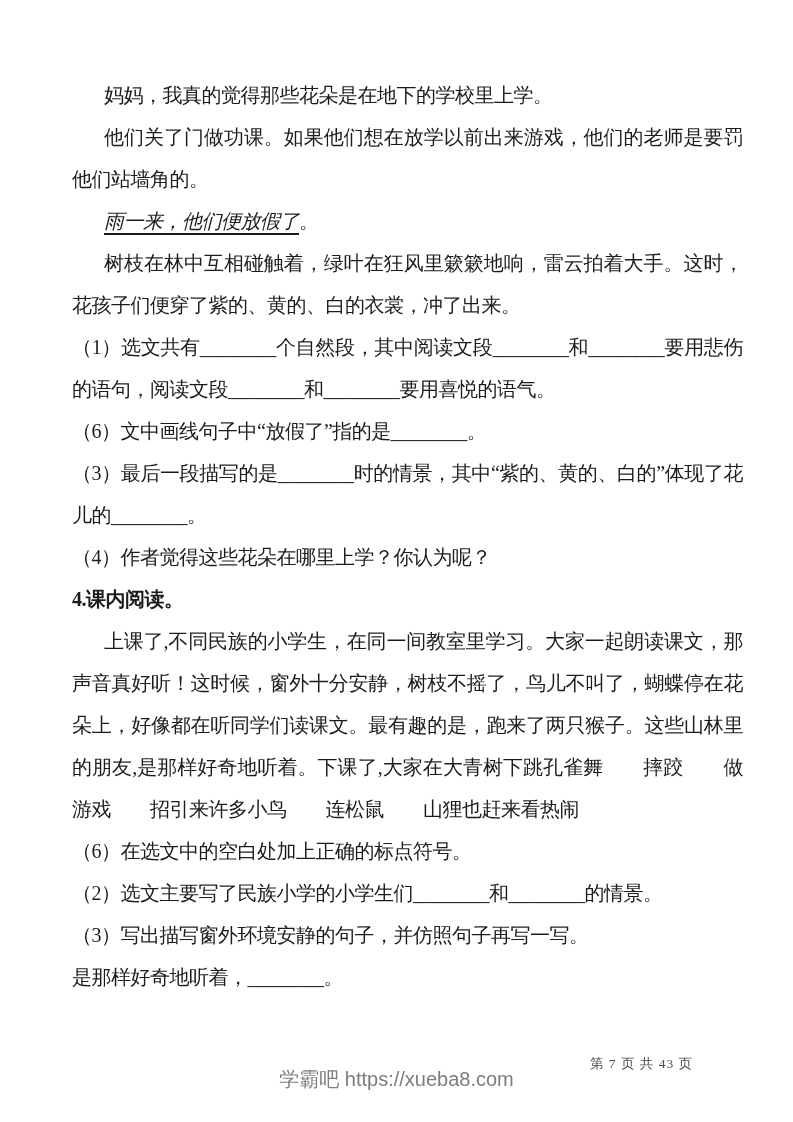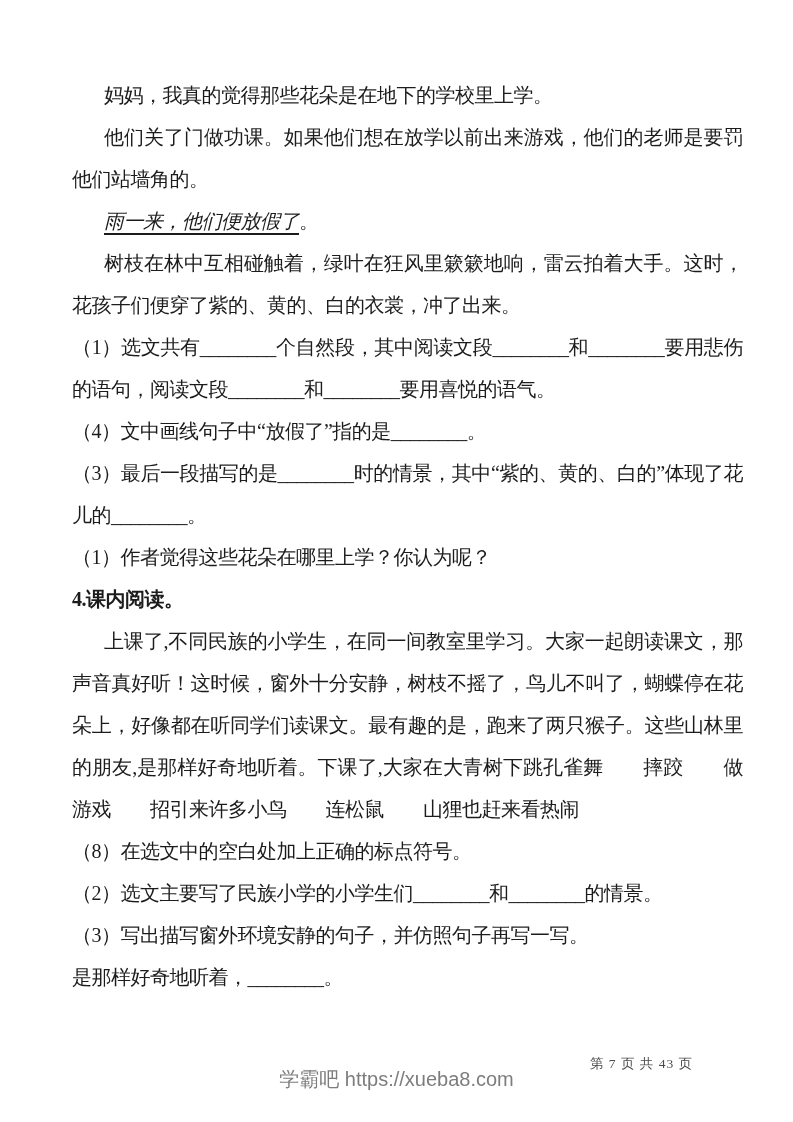--- a/index.html
+++ b/index.html
@@ -62,31 +62,31 @@
     <p class="indent">妈妈，我真的觉得那些花朵是在地下的学校里上学。</p>
 
     <p class="indent">他们关了门做功课。如果他们想在放学以前出来游戏，他们的老师是要罚他们站墙角的。</p>
 
     <p class="indent"><span class="u">雨一来，他们便放假了</span><span>。</span></p>
 
     <p class="indent">树枝在林中互相碰触着，绿叶在狂风里簌簌地响，雷云拍着大手。这时，花孩子们便穿了紫的、黄的、白的衣裳，冲了出来。</p>
 
     <p class="question">（1）选文共有________个自然段，其中阅读文段________和________要用悲伤的语句，阅读文段________和________要用喜悦的语气。</p>
 
-    <p class="question">（4）文中画线句子中“放假了”指的是________。</p>
+    <p class="question">（6）文中画线句子中“放假了”指的是________。</p>
 
     <p class="question">（3）最后一段描写的是________时的情景，其中“紫的、黄的、白的”体现了花儿的________。</p>
 
-    <p class="question">（1）作者觉得这些花朵在哪里上学？你认为呢？</p>
+    <p class="question">（4）作者觉得这些花朵在哪里上学？你认为呢？</p>
 
     <p class="heading">4.课内阅读。</p>
 
     <p class="indent">上课了,不同民族的小学生，在同一间教室里学习。大家一起朗读课文，那声音真好听！这时候，窗外十分安静，树枝不摇了，鸟儿不叫了，蝴蝶停在花朵上，好像都在听同学们读课文。最有趣的是，跑来了两只猴子。这些山林里的朋友,是那样好奇地听着。下课了,大家在大青树下跳孔雀舞　　摔跤　　做游戏　　招引来许多小鸟　　连松鼠　　山狸也赶来看热闹</p>
 
-    <p class="question">（8）在选文中的空白处加上正确的标点符号。</p>
+    <p class="question">（6）在选文中的空白处加上正确的标点符号。</p>
 
     <p class="question">（2）选文主要写了民族小学的小学生们________和________的情景。</p>
 
     <p class="question">（3）写出描写窗外环境安静的句子，并仿照句子再写一写。</p>
 
     <p class="fill-line">是那样好奇地听着，________。</p>
 
   </div>
 
   <div class="footer-site">学霸吧 https://xueba8.com</div>

